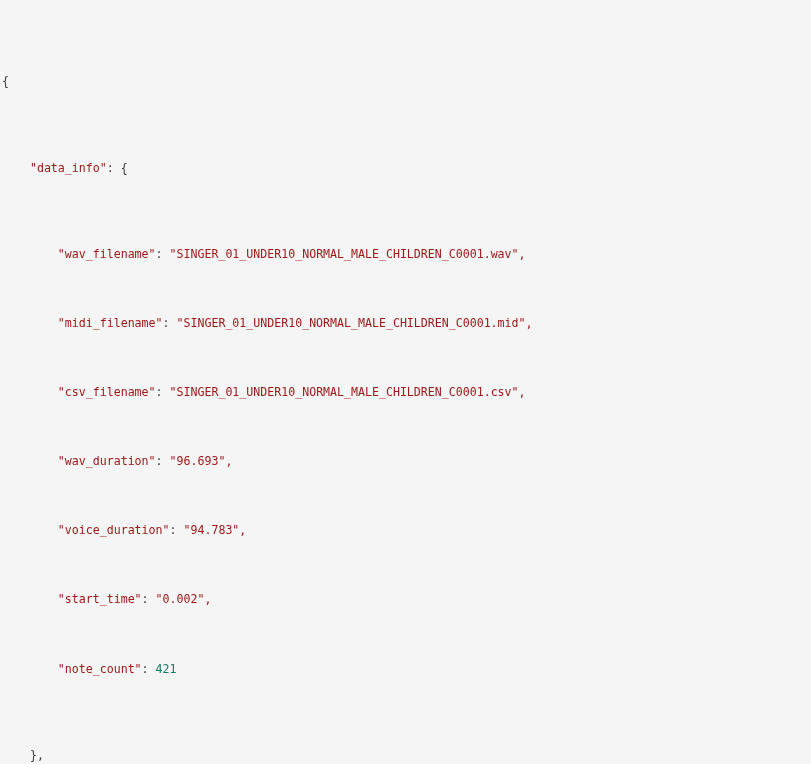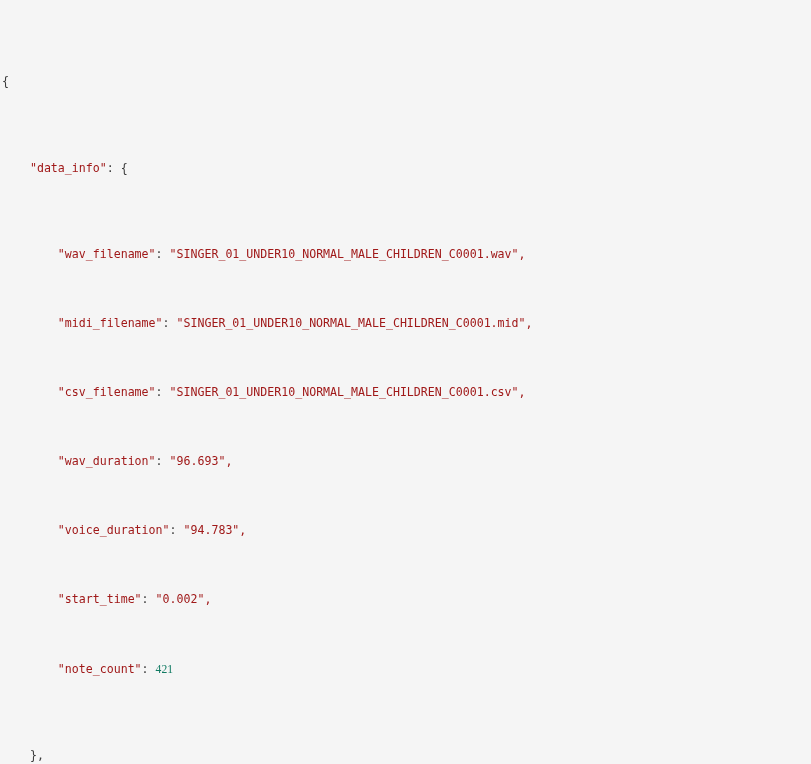--- a/index.html
+++ b/index.html
@@ -30,21 +30,21 @@
     color: #3b3b3b;
     letter-spacing: 0px;
   }
   .ln {
     display: block;
     height: 17.28px;
     white-space: pre;
   }
   .k     { color: #a01919; }   
   .str   { color: #a01919; }   
-  .num   { color: #107a62; font-family: Liberation Serif, serif; }   
+  .num   { color: #107a62; }   
   .punc  { color: #3b3b3b; }   
 </style>
 </head>
 <body>
 
 <div id="json-view">
 
   
   <span class="ln"><span class="punc">{</span></span>
 

